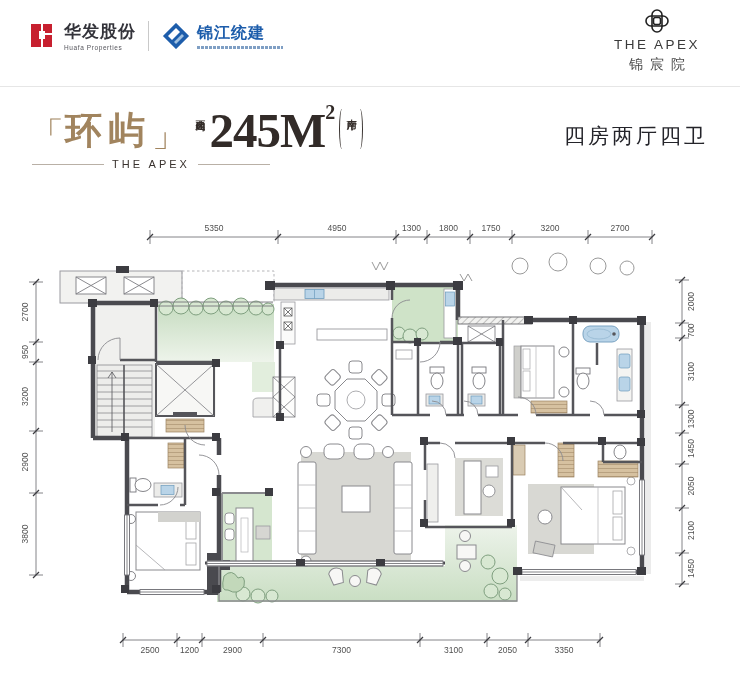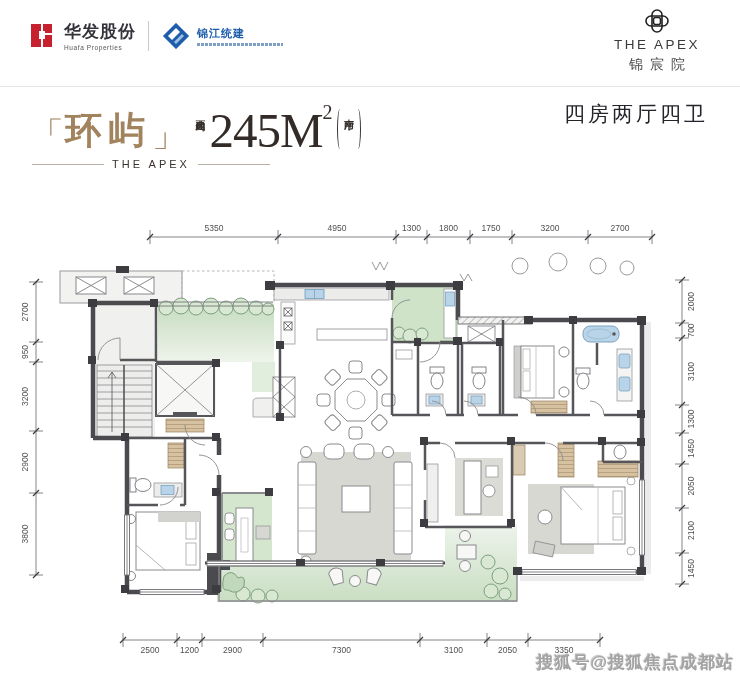--- a/index.html
+++ b/index.html
@@ -7,45 +7,45 @@
         font-family:"Liberation Sans",sans-serif;}
   
   .hdr{position:absolute;left:0;top:0;width:740px;height:86px;background:#fff;}
   .hdr-rule{position:absolute;left:0;top:86px;width:740px;height:1px;background:#e6e6e6;}
   .logos{position:absolute;left:30px;top:20px;display:flex;align-items:center;gap:12px;}
   .huafa{display:flex;align-items:center;gap:7px;}
   .huafa-txt .cn{font-size:17px;font-weight:700;color:#33333a;letter-spacing:1px;}
   .huafa-txt .en{font-size:6.5px;color:#55555c;letter-spacing:.6px;margin-top:1px;}
   .logo-div{width:1px;height:30px;background:#c9c9c9;}
   .jj{display:flex;align-items:center;gap:6px;}
-  .jj-txt .cn{font-size:11px;font-weight:700;color:#1d5dab;letter-spacing:1px;}
+  .jj-txt .cn{font-size:16px;font-weight:700;color:#1d5dab;letter-spacing:1px;}
   .jj-sub{margin-top:2px;width:86px;height:3px;background:repeating-linear-gradient(90deg,#7f9fc4 0 3px,#fff 3px 4px);}
   .apex{position:absolute;right:28px;top:8px;width:110px;text-align:center;}
   .apex .en{font-size:13.5px;color:#3a3a3a;letter-spacing:2.5px;margin-top:3px;font-family:"Liberation Sans",sans-serif;}
   .apex .cn{font-size:14px;color:#4a4a4a;letter-spacing:7px;margin-top:4px;padding-left:7px;}
   
   .title-row{position:absolute;left:0;top:98px;width:740px;height:90px;}
   .t-left{position:absolute;left:30px;top:6px;display:flex;align-items:flex-end;}
   .t-brackets{font-family:"Liberation Serif",serif;font-size:34px;color:#a1845e;font-weight:400;line-height:1;}
   .t-name{font-family:"Liberation Serif",serif;font-size:37px;font-weight:700;color:#a1845e;
           letter-spacing:6px;line-height:1.15;padding:0 1px;}
   .t-arealabel{writing-mode:vertical-rl;text-orientation:upright;font-size:9.5px;color:#332c29;
           font-weight:700;line-height:1;letter-spacing:1px;margin:0 4px 4px 10px;height:36px;}
-  .t-big{font-family:"Liberation Serif",serif;font-weight:400;font-size:49px;line-height:.86;
+  .t-big{font-family:"Liberation Serif",serif;font-weight:700;font-size:49px;line-height:.86;
           color:#322b28;letter-spacing:-1px;}
   .t-big sup{font-size:20px;vertical-align:28px;letter-spacing:0;}
   .t-tag{display:flex;align-items:stretch;margin:0 0 3px 4px;height:40px;}
   .t-tag .arcL{width:5px;border-left:1.3px solid #3a3431;border-radius:50% 0 0 50%/ 50% 0 0 50%;}
   .t-tag .arcR{width:5px;border-right:1.3px solid #3a3431;border-radius:0 50% 50% 0/ 0 50% 50% 0;}
   .t-tag .vt{writing-mode:vertical-rl;text-orientation:upright;font-size:10px;color:#332c29;
           font-weight:700;line-height:1;letter-spacing:2px;padding:2px 1px;}
   .t-sub{position:absolute;left:32px;top:60px;width:238px;display:flex;align-items:center;gap:8px;}
   .t-sub .ln{flex:1;height:1px;background:#b9b0a6;}
   .t-sub .tx{font-size:11px;letter-spacing:3px;color:#39322e;}
-  .t-right{position:absolute;right:32px;top:2px;font-family:"Liberation Serif",serif;
+  .t-right{position:absolute;right:32px;top:24px;font-family:"Liberation Serif",serif;
           font-size:21px;color:#24242a;letter-spacing:3px;}
   
   .plan{position:absolute;left:0;top:215px;}
   .wm{position:absolute;right:6px;top:651px;font-size:17px;font-weight:700;color:#a3a3a3;
       letter-spacing:1px;text-shadow:1px 1px 0 #ffffff,-1px -1px 1px rgba(90,90,90,.45);}
   svg text{font-family:"Liberation Sans",sans-serif;}
 </style>
 </head>
 <body>
 
@@ -594,14 +594,13 @@
         <text x="694" y="330.5" text-anchor="middle" font-size="8.5" fill="#505050" transform="rotate(-90 694 330.5)">700</text>
         <text x="694" y="371.5" text-anchor="middle" font-size="8.5" fill="#505050" transform="rotate(-90 694 371.5)">3100</text>
         <text x="694" y="419" text-anchor="middle" font-size="8.5" fill="#505050" transform="rotate(-90 694 419)">1300</text>
         <text x="694" y="448.5" text-anchor="middle" font-size="8.5" fill="#505050" transform="rotate(-90 694 448.5)">1450</text>
         <text x="694" y="486" text-anchor="middle" font-size="8.5" fill="#505050" transform="rotate(-90 694 486)">2050</text>
         <text x="694" y="530.5" text-anchor="middle" font-size="8.5" fill="#505050" transform="rotate(-90 694 530.5)">2100</text>
         <text x="694" y="568.5" text-anchor="middle" font-size="8.5" fill="#505050" transform="rotate(-90 694 568.5)">1450</text>
       </g>
   </svg>
 
-  <div class="wm">搜狐号@搜狐焦点成都站</div>
 </div>
 
 </body></html>

